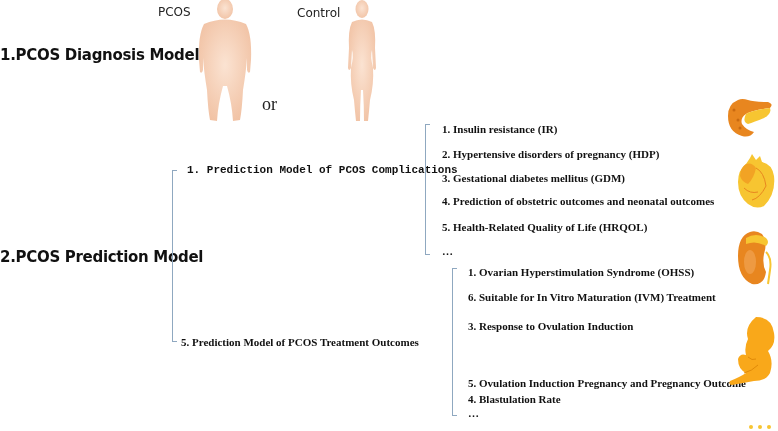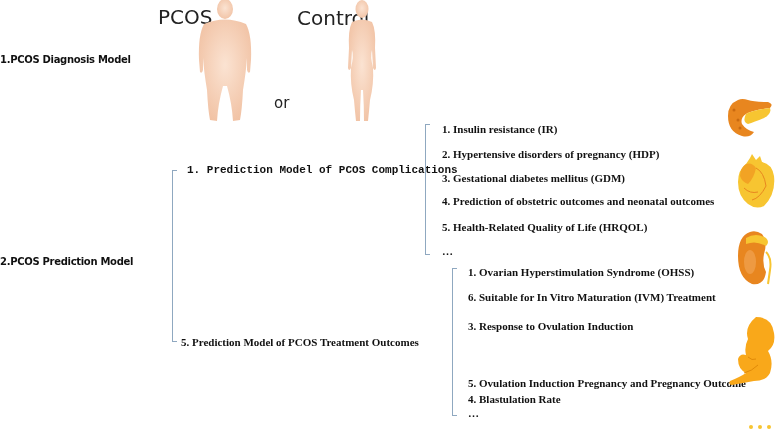--- a/index.html
+++ b/index.html
@@ -1,34 +1,34 @@
 <!DOCTYPE html>
 <html><head>
   <meta charset="utf-8">
   <style>
     * { box-sizing: border-box; margin: 0; padding: 0; }
     html, body { width: 778px; height: 431px; background: #ffffff; overflow: hidden; }
     body { position: relative; font-family: "Liberation Sans", sans-serif; color: #111; }
     .abs { position: absolute; white-space: nowrap; }
-    .sans-head { font-family: "DejaVu Sans", sans-serif; font-weight: bold; font-size: 10px; letter-spacing: -0.3px; color: #111; margin-top: 8px; }
-    .sans-label { font-family: "DejaVu Sans", sans-serif; font-size: 20px; color: #222; }
+    .sans-head { font-family: "DejaVu Sans", sans-serif; font-weight: bold; font-size: 15px; letter-spacing: -0.3px; color: #111; }
+    .sans-label { font-family: "DejaVu Sans", sans-serif; font-size: 12px; color: #222; }
     .serif { font-family: "Liberation Serif", serif; font-weight: bold; font-size: 11px; color: #111; }
     .bracket { position: absolute; border-left: 1.2px solid #8fa8c0; }
     .bracket::before, .bracket::after { content: ""; position: absolute; left: -1px; width: 5px; border-top: 1.2px solid #8fa8c0; }
     .bracket::before { top: 0; }
     .bracket::after { bottom: 0; }
     svg { position: absolute; overflow: visible; }
   </style>
 </head>
 <body>
 
 <div class="abs sans-head" style="left:0; top:46px;">1.PCOS Diagnosis Model</div>
 <div class="abs sans-label" style="left:158px; top:5px;">PCOS</div>
 <div class="abs sans-label" style="left:297px; top:6px;">Control</div>
-<div class="abs sans-label" style="left:274px; top:94px; font-size:15px;">or</div>
+<div class="abs sans-label" style="left:262px; top:94px; font-size:18px;font-family:Liberation Serif, serif;">or</div>
 
 <svg style="left:190px; top:0;" width="70" height="125" viewBox="0 0 70 125">
   <defs>
     <radialGradient id="skinA" cx="50%" cy="45%" r="60%">
       <stop offset="0%" stop-color="#fbe3d2"></stop>
       <stop offset="100%" stop-color="#f1c2a4"></stop>
     </radialGradient>
   </defs>
   <ellipse cx="35" cy="9" rx="8" ry="10" fill="url(#skinA)"></ellipse>
   <path d="M14 24 Q35 15 56 24 Q62 35 61 60 L60 72 Q58 74 57 70 L57 58 Q56 72 53 90 Q52 110 50 120 L43 121 Q42 104 37 86 L33 86 Q28 104 27 121 L20 120 Q18 110 17 90 Q14 72 13 58 L13 70 Q12 74 10 72 L9 60 Q8 35 14 24 Z" fill="url(#skinA)"></path>

